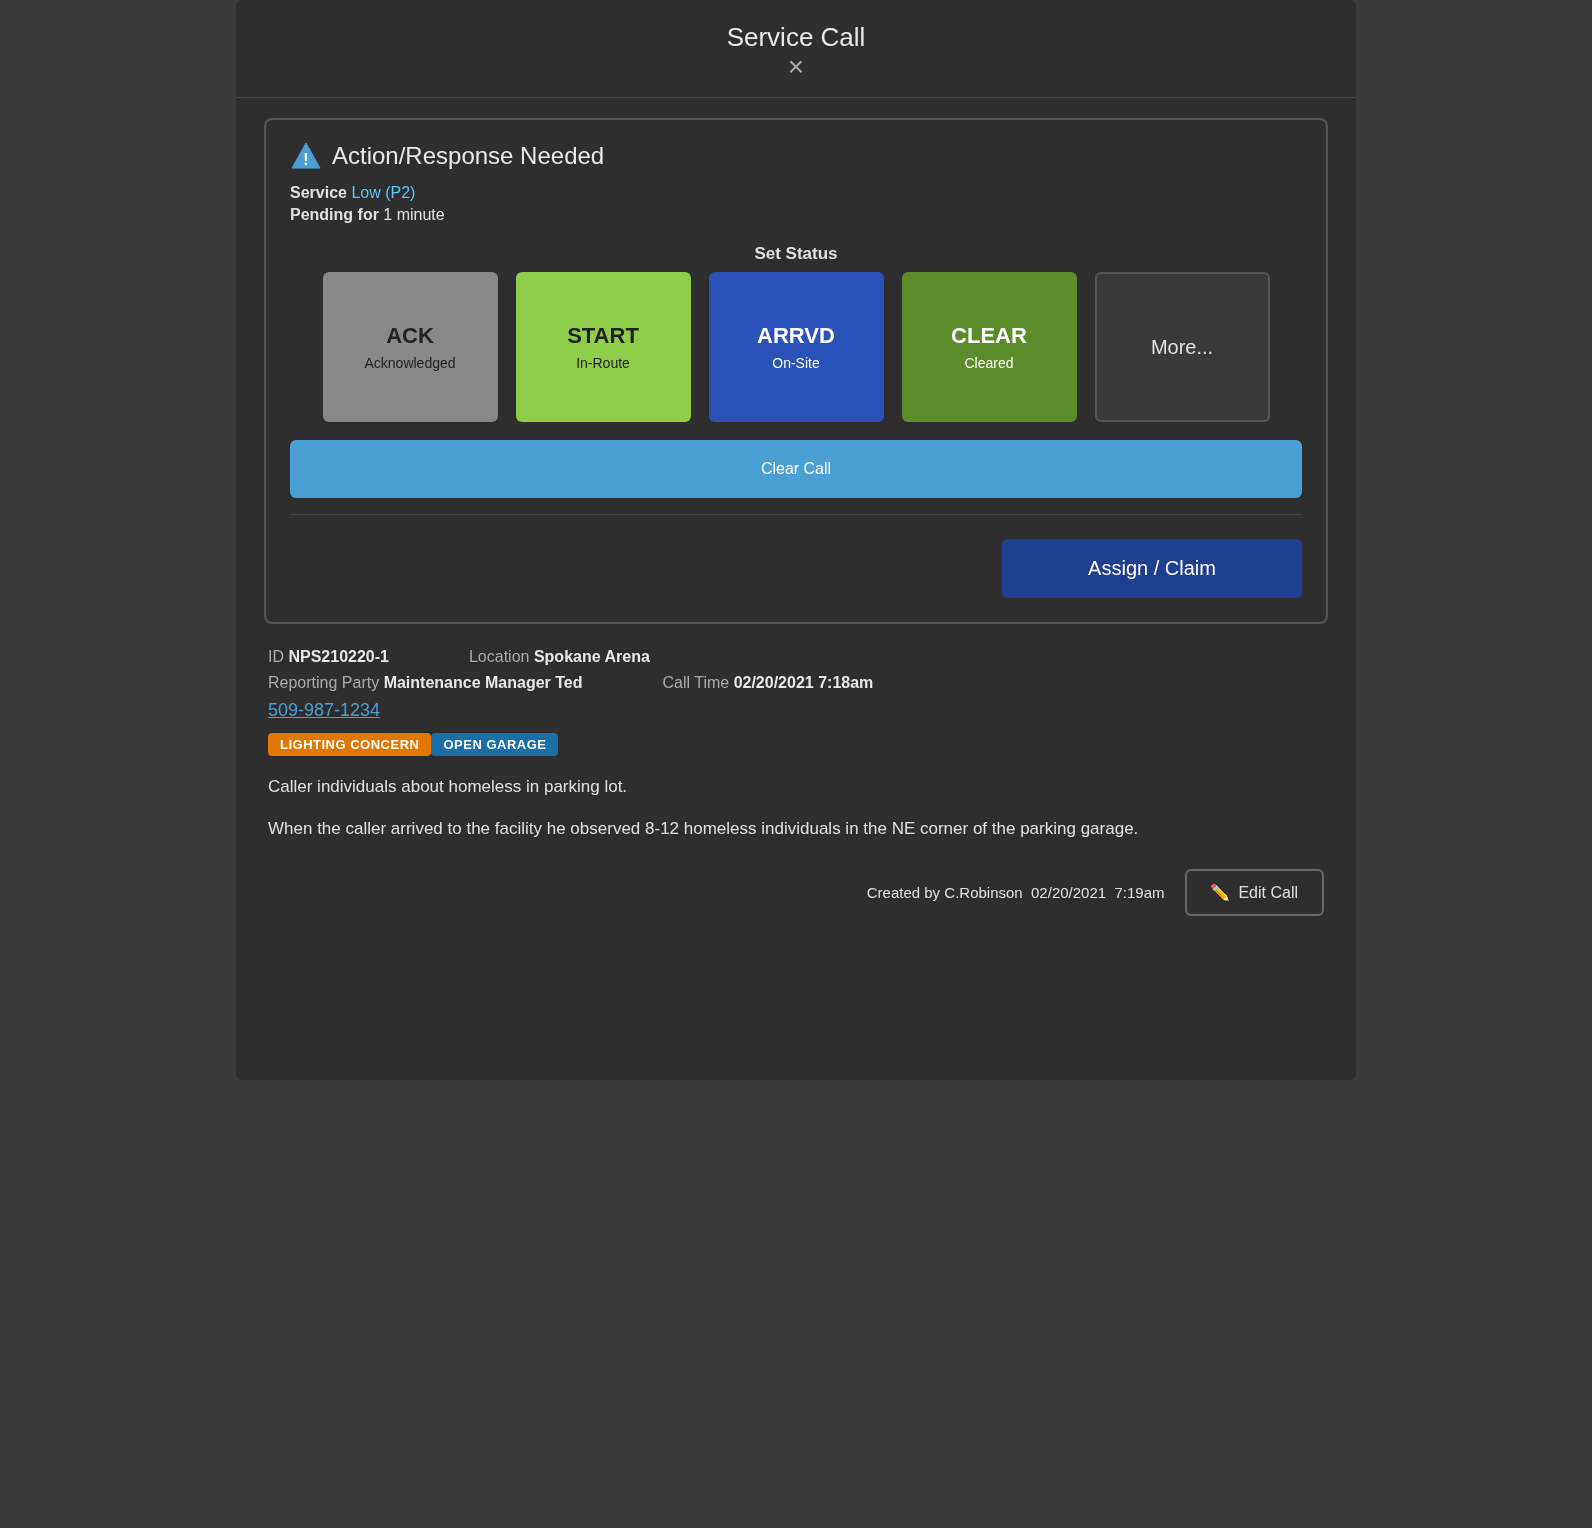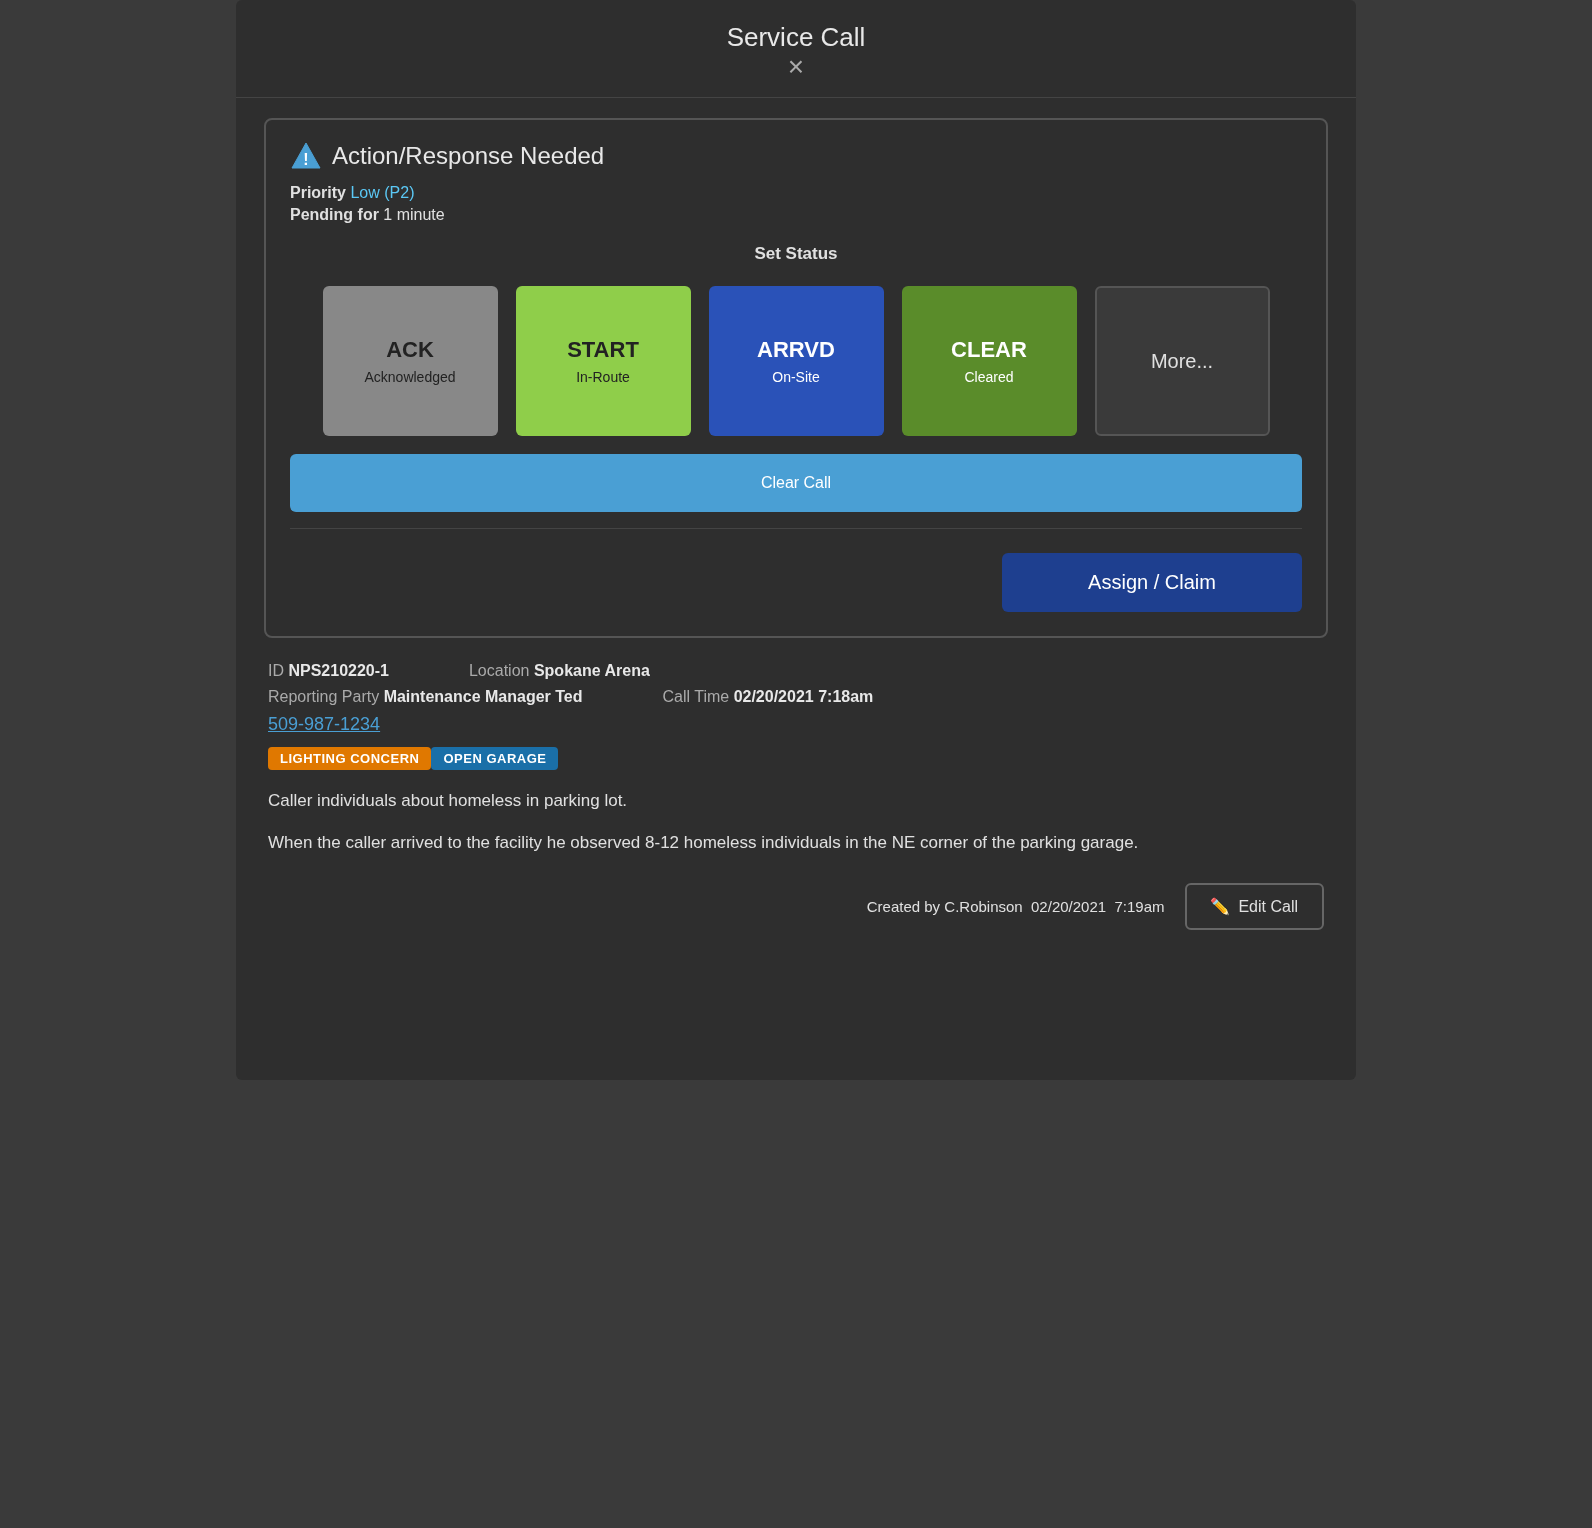--- a/index.html
+++ b/index.html
@@ -93,21 +93,21 @@
       color: #e0e0e0;
     }
     .pending-label {
       font-weight: 700;
     }
     .set-status-title {
       text-align: center;
       font-size: 17px;
       font-weight: 600;
       color: #e0e0e0;
-      margin-bottom: 22px;
+      margin-bottom: 8px;
     }
     .status-buttons {
       display: flex;
       gap: 18px;
       justify-content: center;
       margin-bottom: 18px;
     }
     .status-btn {
       width: 175px;
       height: 150px;
@@ -277,21 +277,21 @@
     <div class="action-card">
       <div class="alert-header">
         <span class="alert-icon">
           <svg viewBox="0 0 32 32" fill="none" xmlns="http://www.w3.org/2000/svg">
             <polygon points="16,3 30,28 2,28" fill="#4a9fd4" stroke="#4a9fd4" stroke-linejoin="round"></polygon>
             <text x="16" y="25" text-anchor="middle" font-size="16" fill="white" font-weight="bold">!</text>
           </svg>
         </span>
         <span class="alert-title">Action/Response Needed</span>
       </div>
-      <div class="priority-row"><span class="priority-label">Priority</span> <span class="priority-value">Low (P2)</span></div>
+      <div class="priority-row"><span class="priority-label">Service</span> <span class="priority-value">Low (P2)</span></div>
       <div class="pending-row"><span class="pending-label">Pending for</span> <span>1 minute</span></div>
 
       <div class="set-status-title">Set Status</div>
 
       <div class="status-buttons">
         <button class="status-btn btn-ack">
           <span>ACK</span>
           <span class="sub">Acknowledged</span>
         </button>
         <button class="status-btn btn-start">

